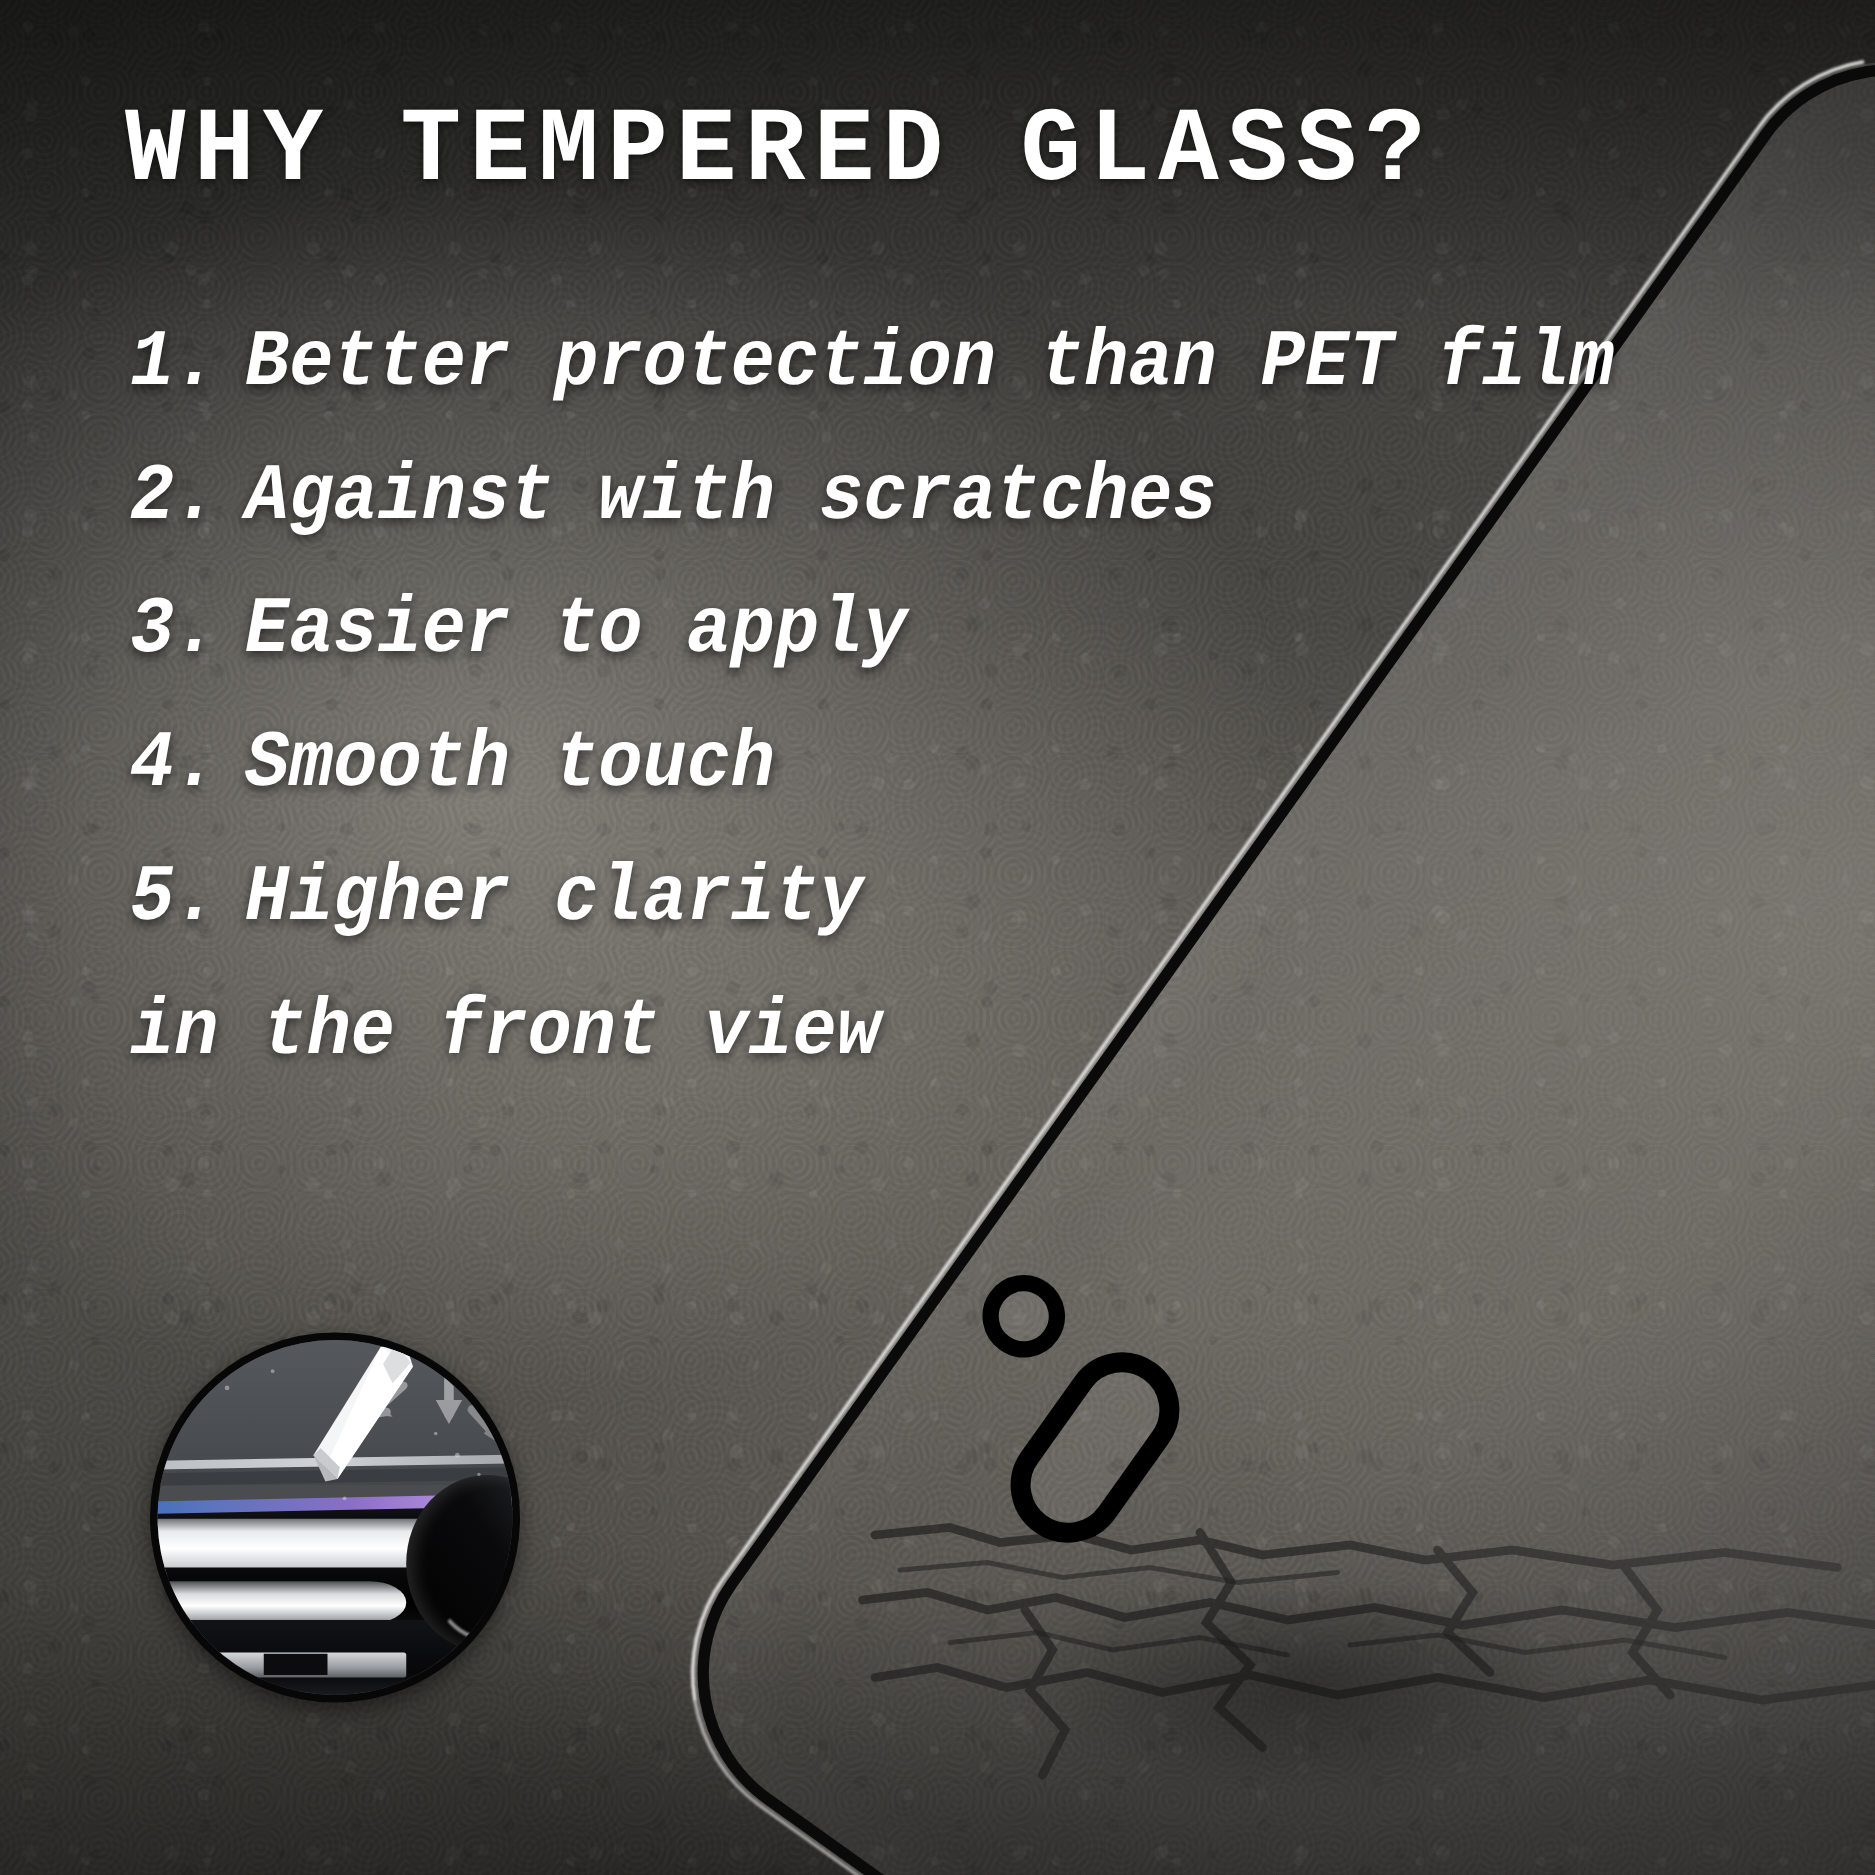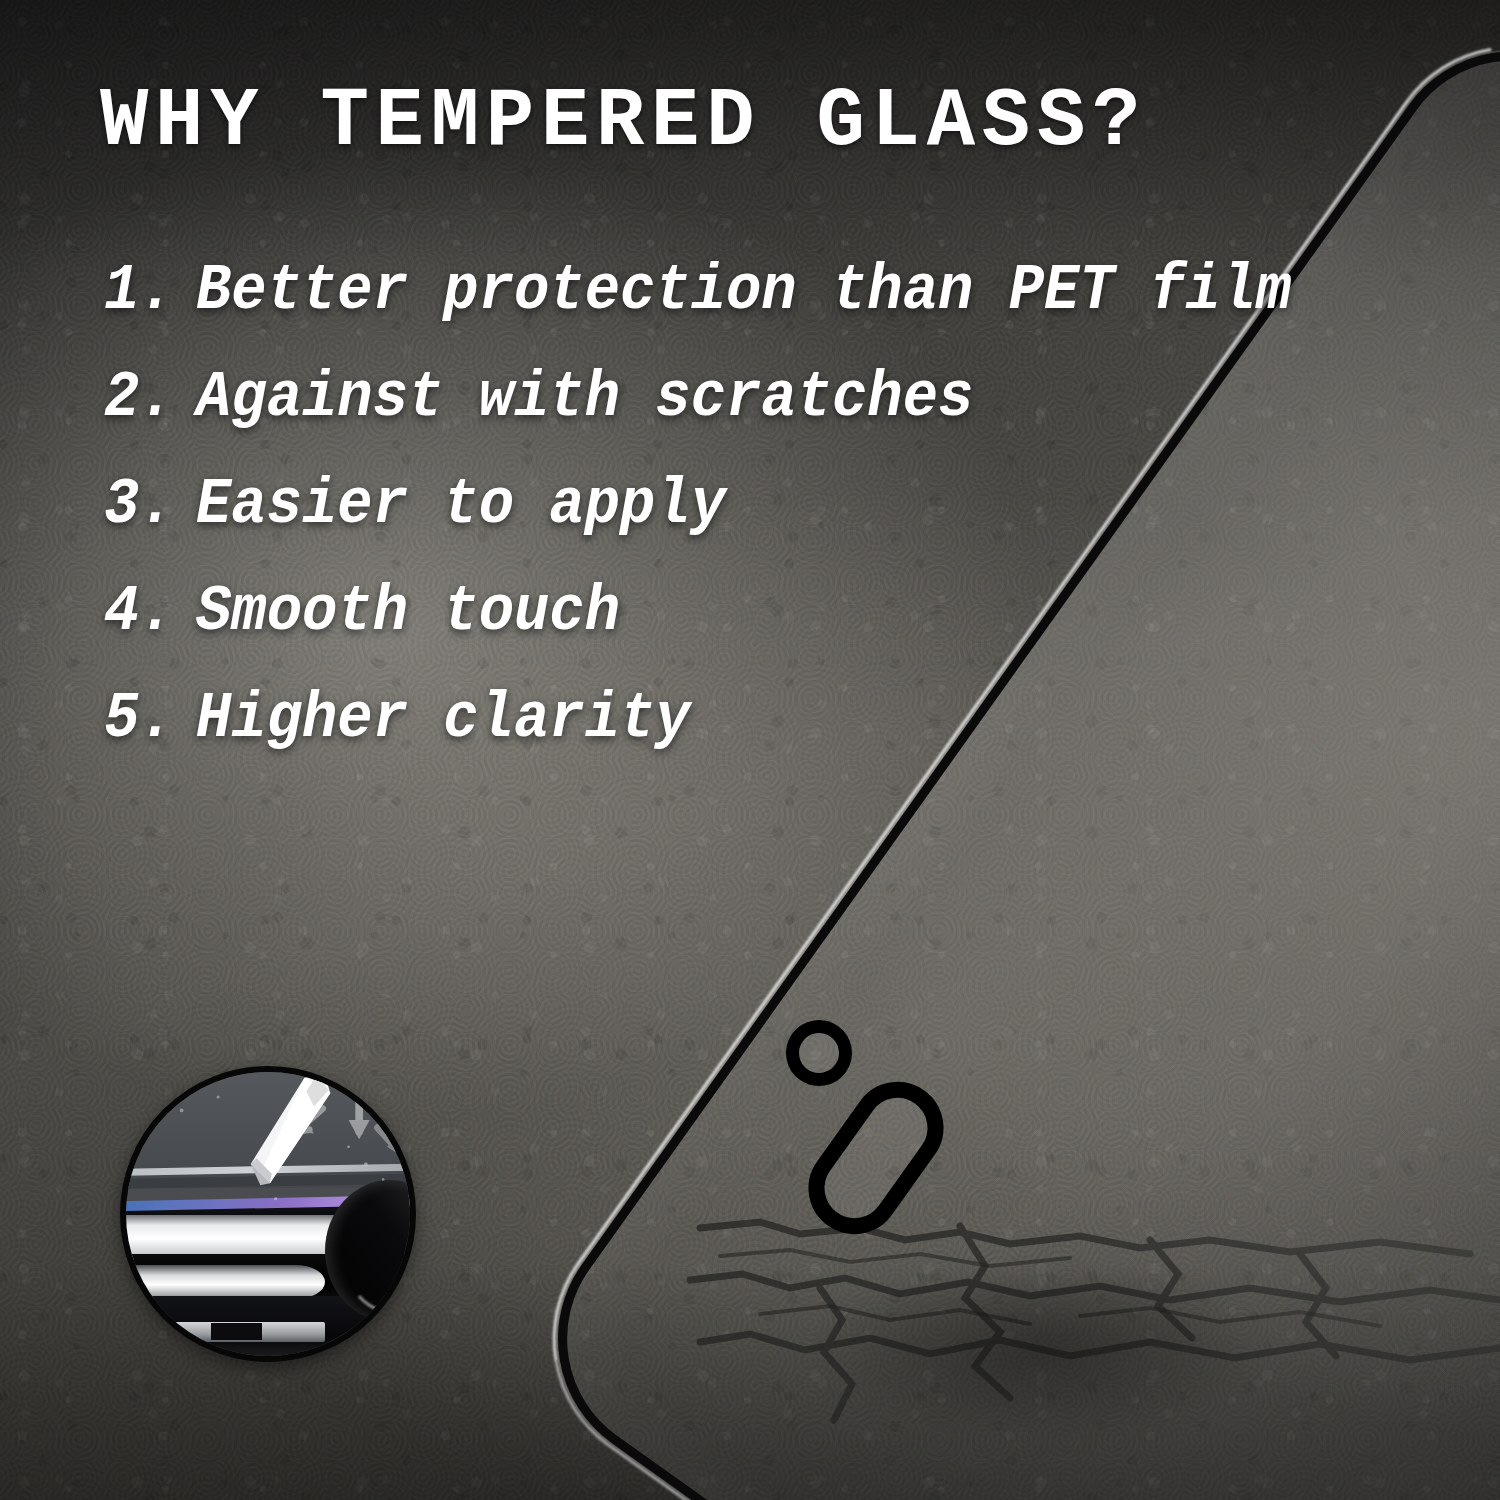--- a/index.html
+++ b/index.html
@@ -314,20 +314,23 @@
     <div class="row" data-interactable="false">
       <span class="num" data-interactable="false">4.</span>
       <span class="txt" data-interactable="false">Smooth touch</span>
     </div>
 
     <div class="row" data-interactable="false">
       <span class="num" data-interactable="false">5.</span>
       <span class="txt" data-interactable="false">Higher clarity</span>
     </div>
 
+    <div class="row cont" data-interactable="false">
+      <span class="txt" data-interactable="false">in the front view</span>
+    </div>
 
   </div>
 
   <div class="badge" data-interactable="false">
     <div class="badge-inner" data-interactable="false">
 
       <div class="b-top" data-interactable="false"></div>
       <div class="b-line1" data-interactable="false"></div>
       <div class="b-line1b" data-interactable="false"></div>
       <div class="b-grad" data-interactable="false"></div>

